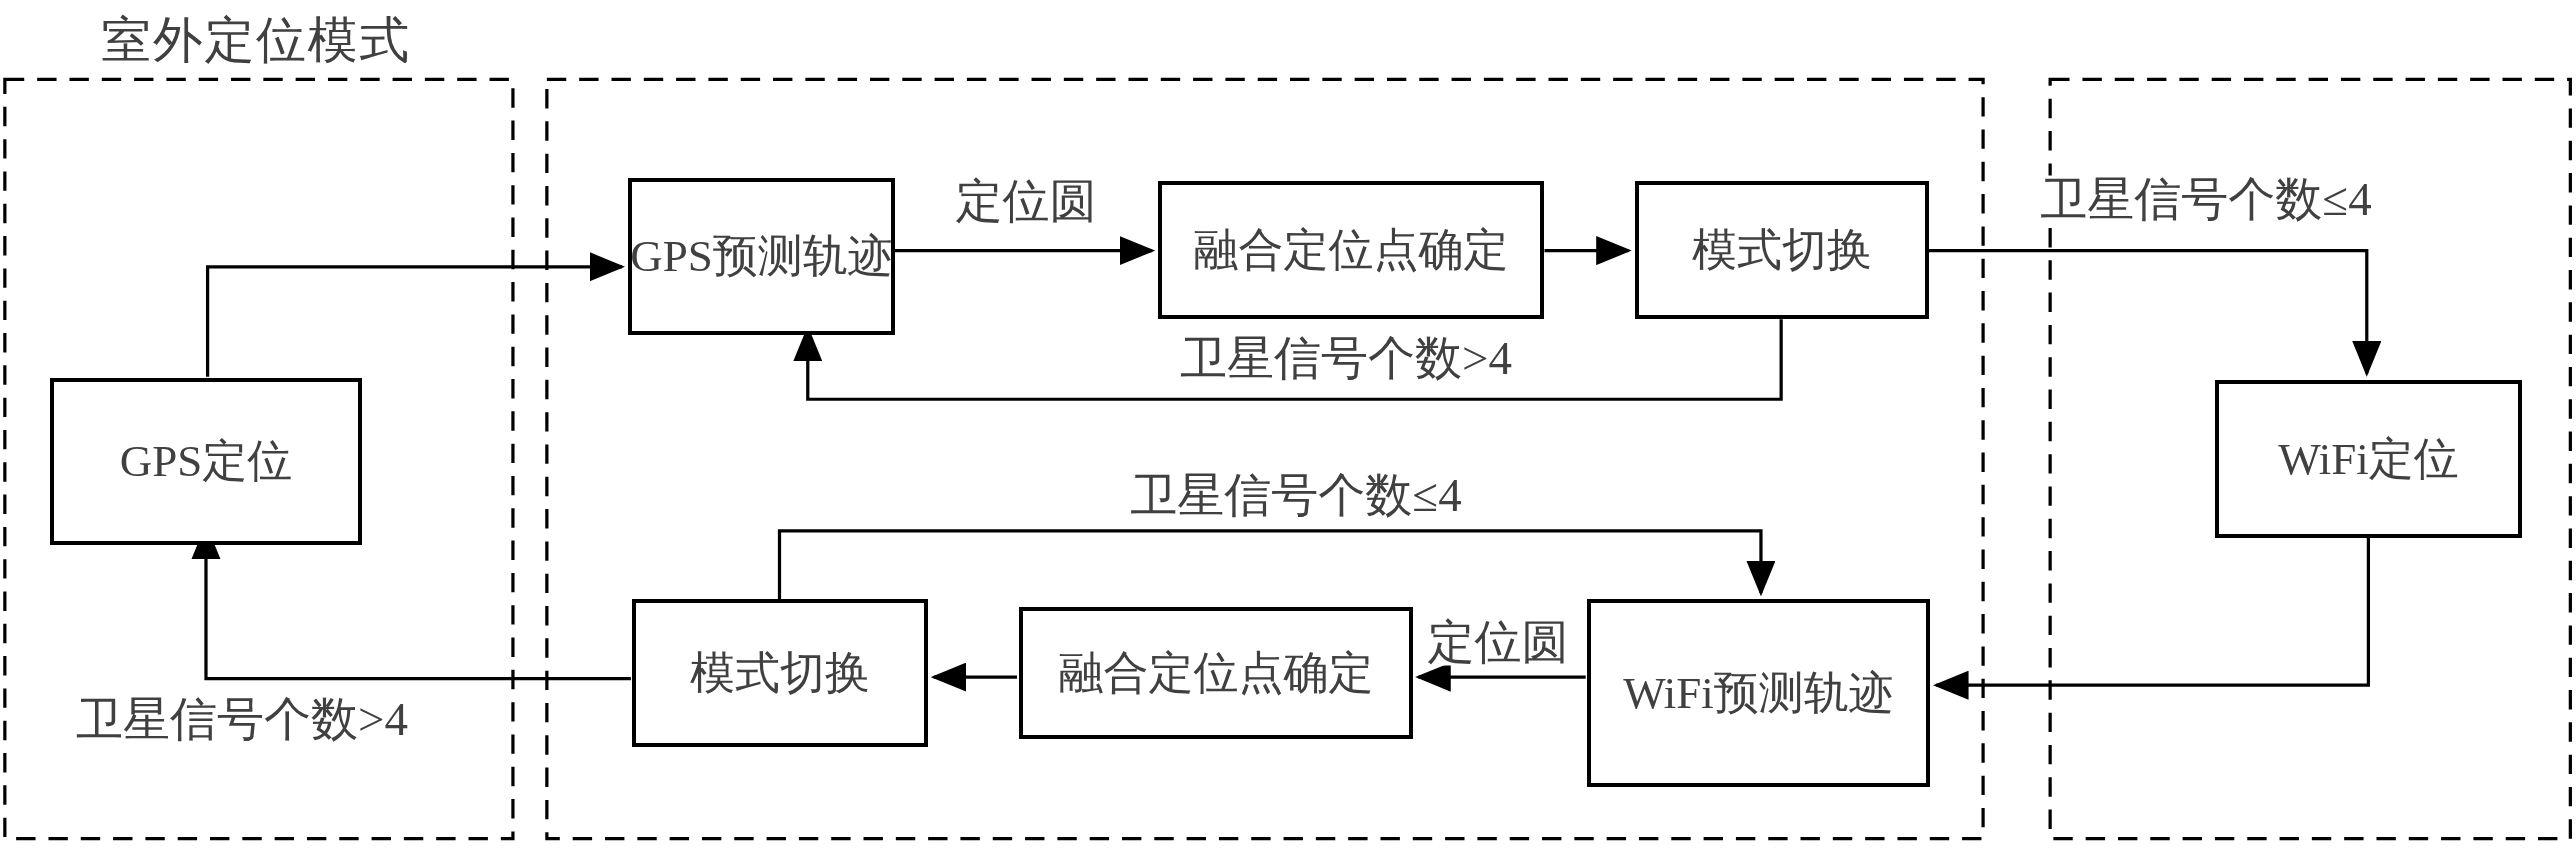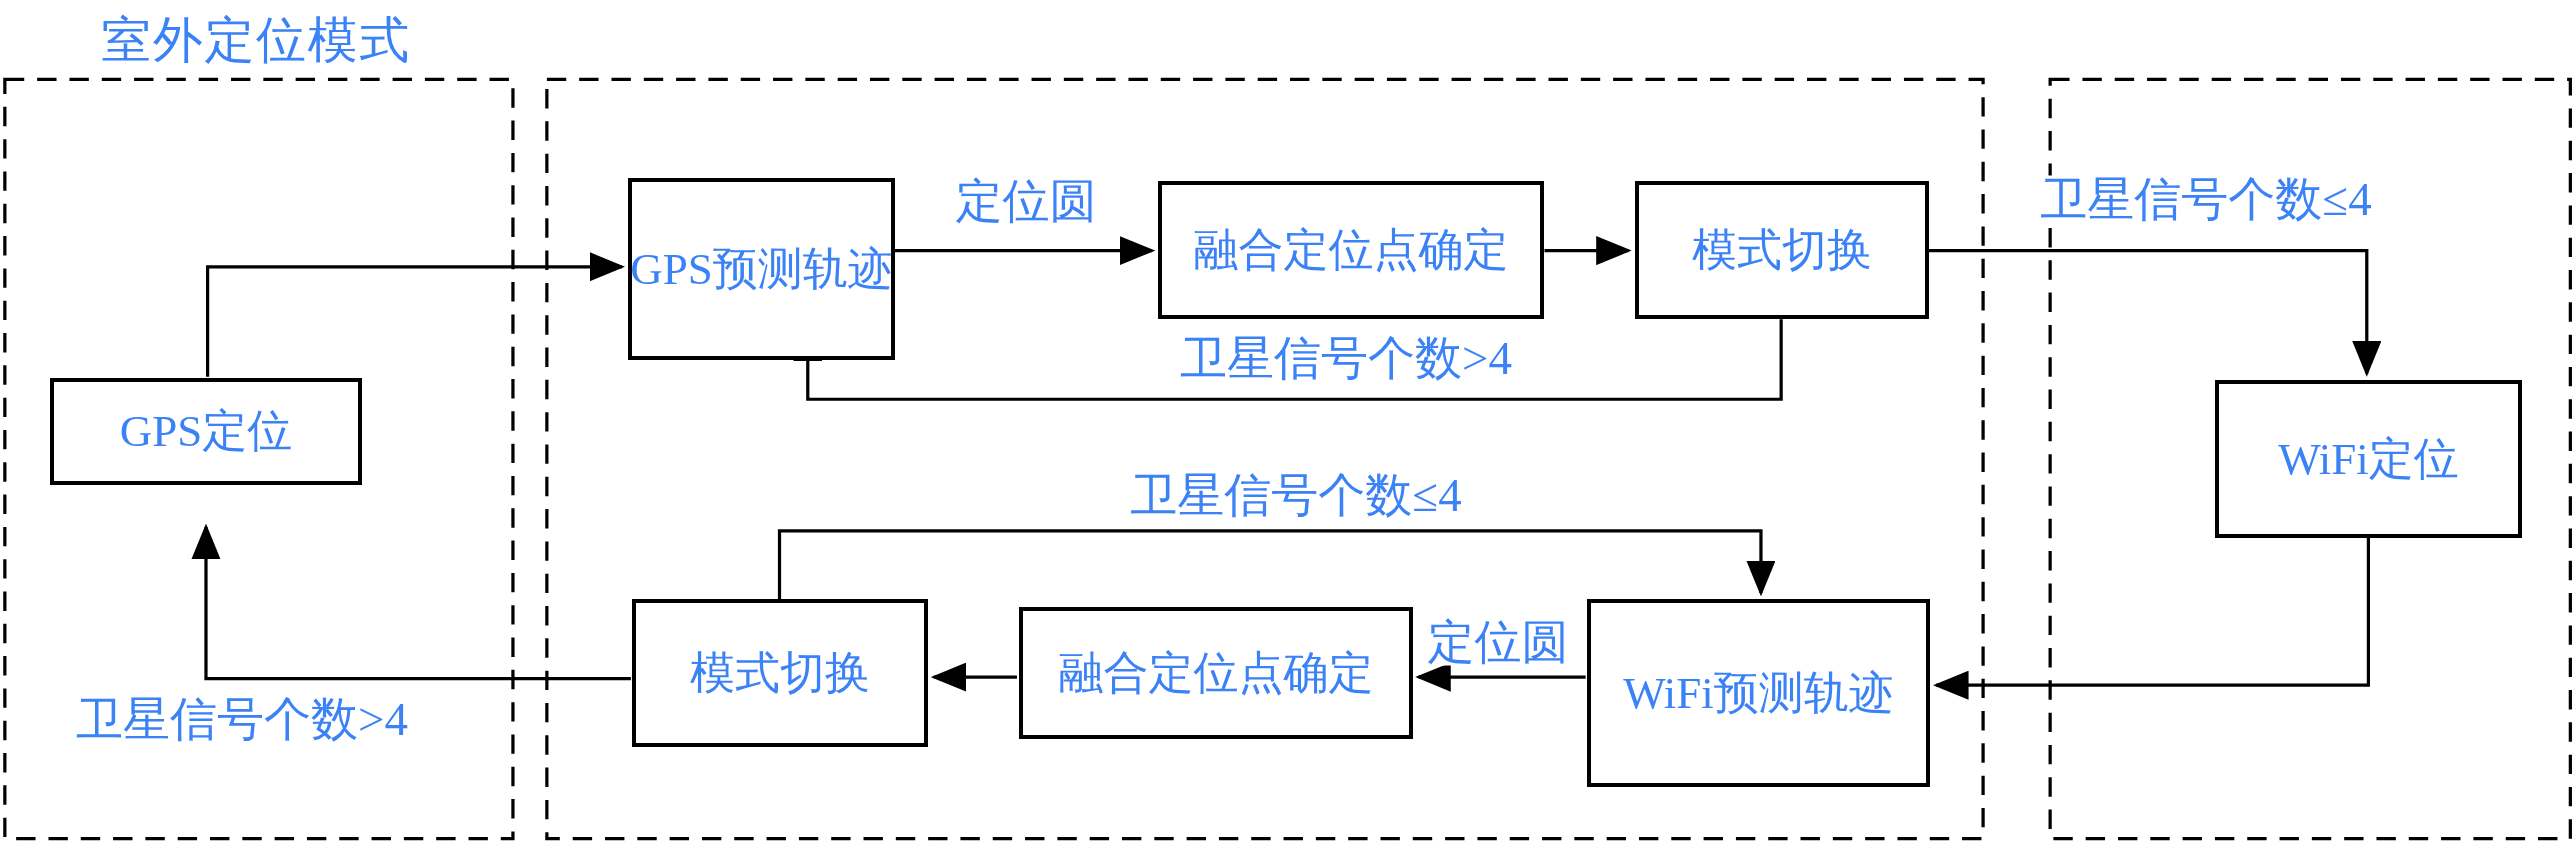--- a/index.html
+++ b/index.html
@@ -1,21 +1,21 @@
 <!DOCTYPE html>
 <html style="font-size:13px"><head>
 <meta charset="utf-8">
 <style>
   html,body{margin:0;padding:0;background:#ffffff;}
   #stage{
     position:relative;
     width:2576px;height:851px;
     background:#ffffff;
     font-family:"Liberation Serif","DejaVu Serif",serif;
-    color:#3b82f6;
+    color:#404040;
     overflow:hidden;
   }
   #wires{position:absolute;left:0;top:0;width:2576px;height:851px;}
   .node{
     position:absolute;
     border:4px solid #000;
     background:#fff;
     display:flex;align-items:center;justify-content:center;
     font-size:45px;line-height:1;white-space:nowrap;
     box-sizing:border-box;
@@ -59,24 +59,24 @@
       <path d="M2932,651 V848 H2397" marker-end="url(#arr)"></path>
       <path d="M1963,838 H1756" marker-end="url(#arr)"></path>
       <path d="M1259,838 H1156" marker-end="url(#arr)"></path>
       <path d="M965,742 V657 H2180 V734" marker-end="url(#arr)"></path>
       <path d="M781,840 H255 V652" marker-end="url(#arr)"></path>
     </g>
   </svg>
 
   <div class="region-title" style="left:256px;top:40px">室外定位模式</div>
 
-  <div class="node" style="left:50px;top:378px;width:312px;height:107px">
+  <div class="node" style="left:50px;top:378px;width:312px;height:167px">
     <span>GPS定位</span>
   </div>
-  <div class="node" style="left:628px;top:178px;width:267px;height:182px">
+  <div class="node" style="left:628px;top:178px;width:267px;height:157px">
     <span>GPS预测轨迹</span>
   </div>
   <div class="node" style="left:1158px;top:181px;width:386px;height:138px">
     <span>融合定位点确定</span>
   </div>
   <div class="node" style="left:1635px;top:181px;width:294px;height:138px">
     <span>模式切换</span>
   </div>
   <div class="node" style="left:2215px;top:380px;width:307px;height:158px">
     <span>WiFi定位</span>

